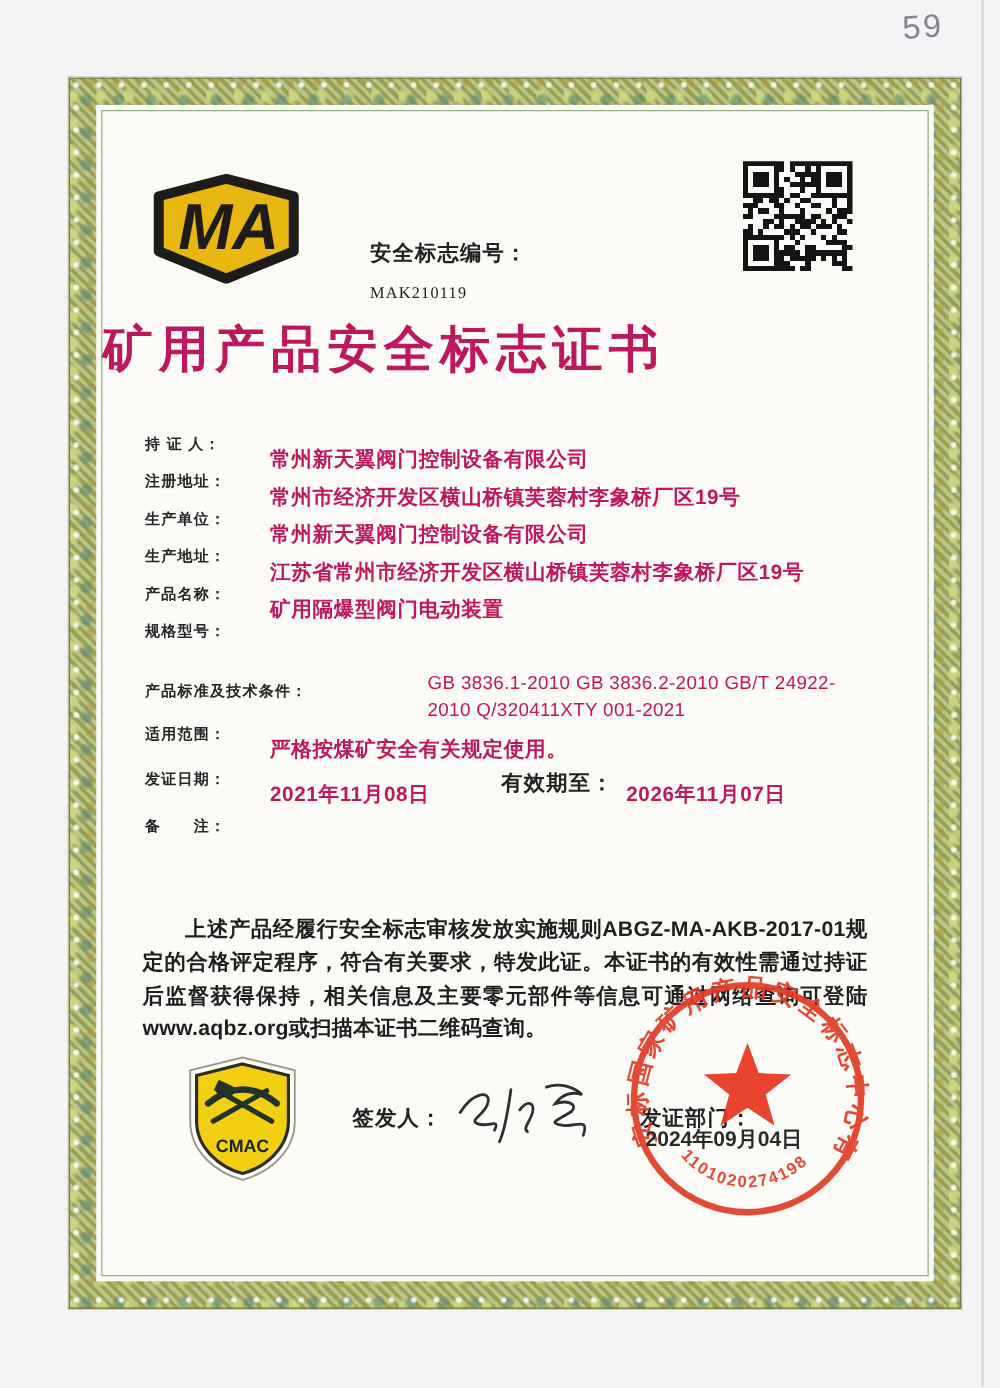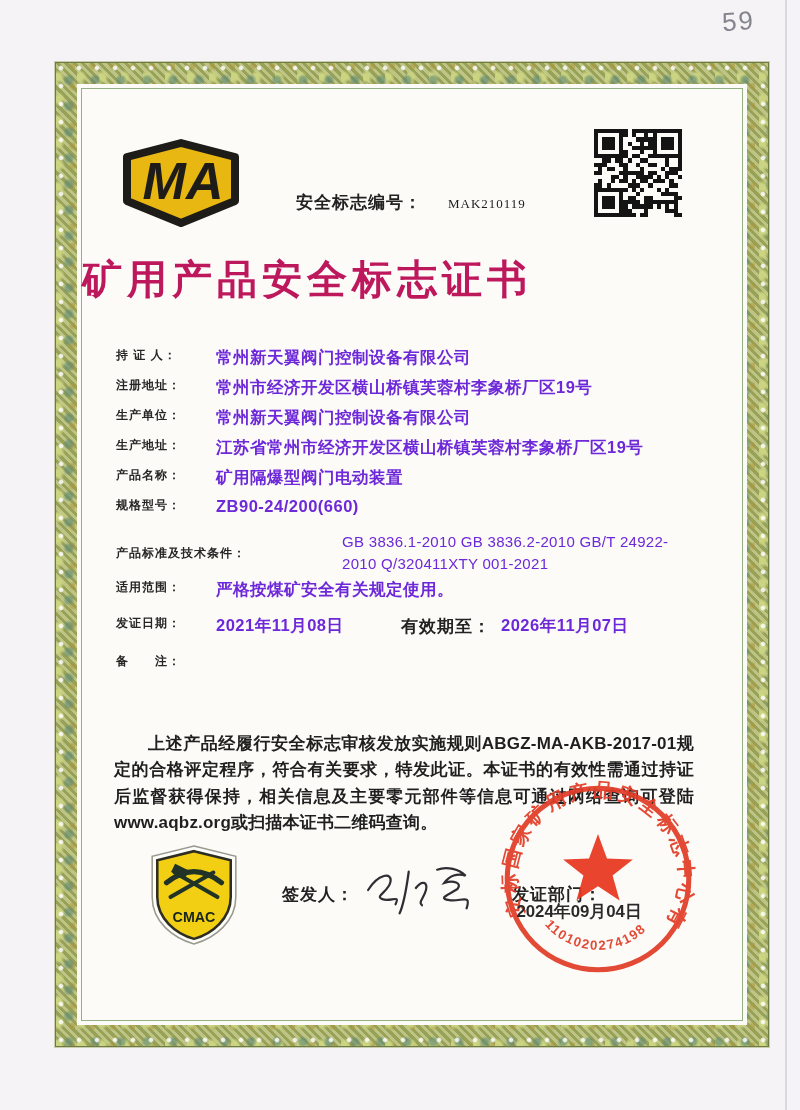--- a/index.html
+++ b/index.html
@@ -26,34 +26,34 @@
       repeating-linear-gradient(45deg, rgba(110,128,56,.30) 0 3px, rgba(238,240,210,.30) 3px 6px);
     background-size:18px 18px,26px 26px,22px 22px,20px 20px,auto;
     box-shadow:inset 0 0 0 1px #6d7a40, 0 0 0 1px #c9cdb2;
   }
   .frame-gap{position:absolute;inset:22px;background:#fcfbf8;}
   .inner{
     position:absolute;inset:26px;background:#fcfbf8;border:1px solid #93b183;
   }
   
   .ma-logo{position:absolute;left:39px;top:50px;}
-  .certno{position:absolute;left:214px;top:102px;display:flex;align-items:baseline;gap:26px;white-space:nowrap;}
+  .certno{position:absolute;left:214px;top:102px;display:flex;align-items:baseline;gap:12px;white-space:nowrap;flex-direction:column;}
   .certno .lbl{font-size:17px;font-weight:600;letter-spacing:1px;}
   .certno .val{font-family:"Liberation Serif","DejaVu Serif",serif;font-size:13px;letter-spacing:1px;color:#1c1c1c;}
   .qr{position:absolute;left:512px;top:40px;width:88px;height:88px;}
   
   .title{
     position:absolute;left:0;right:0;top:163px;text-align:left;
     font-size:40px;font-weight:900;letter-spacing:5px;color:#be185d;
   }
   
   .fields{position:absolute;left:34px;top:258px;width:578px;}
   .row{display:flex;align-items:flex-start;height:30px;}
   .row .lbl{flex:0 0 100px;font-size:12px;font-weight:700;letter-spacing:1px;color:#262626;}
-  .row .val{flex:1;font-size:16.5px;font-weight:700;color:#6d28d9;letter-spacing:0.5px;}
+  .row .val{flex:1;font-size:16.5px;font-weight:700;color:#be185d;letter-spacing:0.5px;margin-top:10px;}
   .row.std{height:52px;align-items:center;}
   .row.std .lbl{flex:0 0 226px;}
   .row.std .val{font-weight:500;font-size:15px;line-height:1.45;letter-spacing:0.3px;}
   .row.dates{margin-top:6px;}
   .row.dates .v1{flex:0 0 185px;}
   .row.dates .l2{flex:0 0 100px;font-size:17px;font-weight:700;letter-spacing:1px;}
   .row.remark{margin-top:8px;}
   
   .statement{
     position:absolute;left:32px;top:642px;width:580px;margin:0;
@@ -269,21 +269,20 @@
       <div class="row">
         <span class="lbl">生产地址：</span>
         <span class="val">江苏省常州市经济开发区横山桥镇芙蓉村李象桥厂区19号</span>
       </div>
       <div class="row">
         <span class="lbl">产品名称：</span>
         <span class="val">矿用隔爆型阀门电动装置</span>
       </div>
       <div class="row">
         <span class="lbl">规格型号：</span>
-        <span class="val">ZB90-24/200(660)</span>
       </div>
       <div class="row std">
         <span class="lbl">产品标准及技术条件：</span>
         <span class="val">GB 3836.1-2010 GB 3836.2-2010 GB/T 24922-2010 Q/320411XTY 001-2021</span>
       </div>
       <div class="row">
         <span class="lbl">适用范围：</span>
         <span class="val">严格按煤矿安全有关规定使用。</span>
       </div>
       <div class="row dates">

